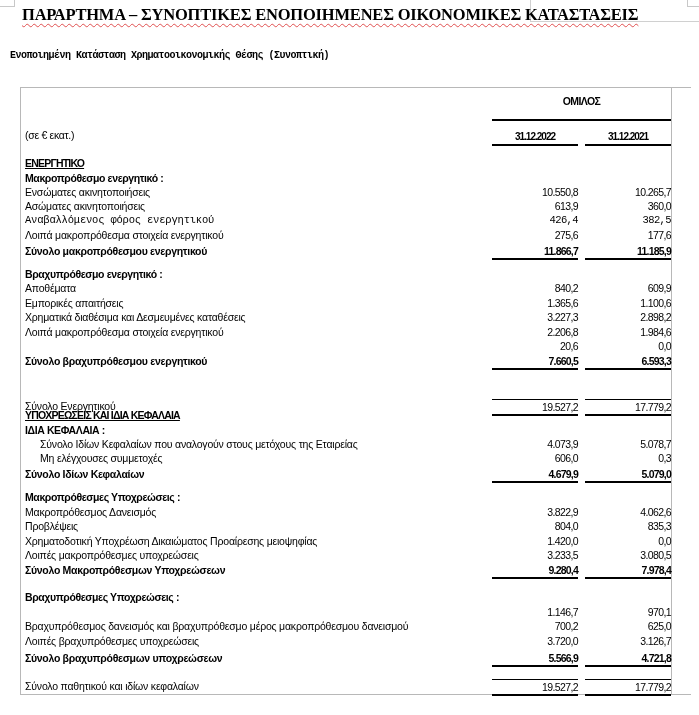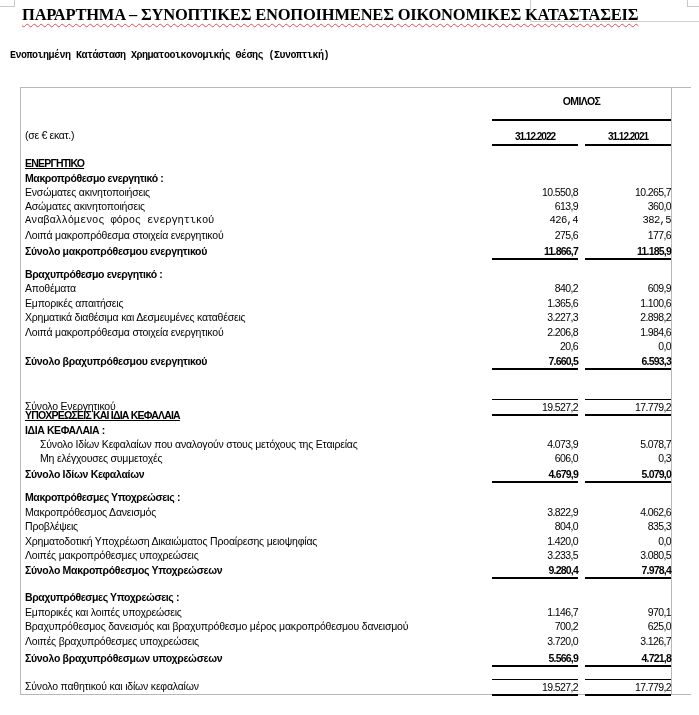--- a/index.html
+++ b/index.html
@@ -156,29 +156,28 @@
       <span class="lbl">Χρηματοδοτική Υποχρέωση Δικαιώματος Προαίρεσης μειοψηφίας</span>
       <span class="v v1">1.420,0</span>
       <span class="v v2">0,0</span>
     </div>
     <div class="row item" style="top: 548px;">
       <span class="lbl">Λοιπές μακροπρόθεσμες υποχρεώσεις</span>
       <span class="v v1">3.233,5</span>
       <span class="v v2">3.080,5</span>
     </div>
     <div class="row total" style="top: 563px;">
-      <span class="lbl">Σύνολο Μακροπρόθεσμος Υποχρεώσεων</span>
+      <span class="lbl">Σύνολο Μακροπρόθεσμων Υποχρεώσεων</span>
       <span class="v v1 ul">9.280,4</span>
       <span class="v v2 ul">7.978,4</span>
     </div>
     <div class="row head" style="top: 590px;">
       <span class="lbl">Βραχυπρόθεσμες Υποχρεώσεις :</span>
     </div>
     <div class="row item" style="top: 605px;">
-      <span class="lbl">Εμπορικές και λοιπές υποχρεώσεις</span>
       <span class="v v1">1.146,7</span>
       <span class="v v2">970,1</span>
     </div>
     <div class="row item" style="top: 619px;">
       <span class="lbl">Βραχυπρόθεσμος δανεισμός και βραχυπρόθεσμο μέρος μακροπρόθεσμου δανεισμού</span>
       <span class="v v1">700,2</span>
       <span class="v v2">625,0</span>
     </div>
     <div class="row item" style="top: 634px;">
       <span class="lbl">Λοιπές βραχυπρόθεσμες υποχρεώσεις</span>

